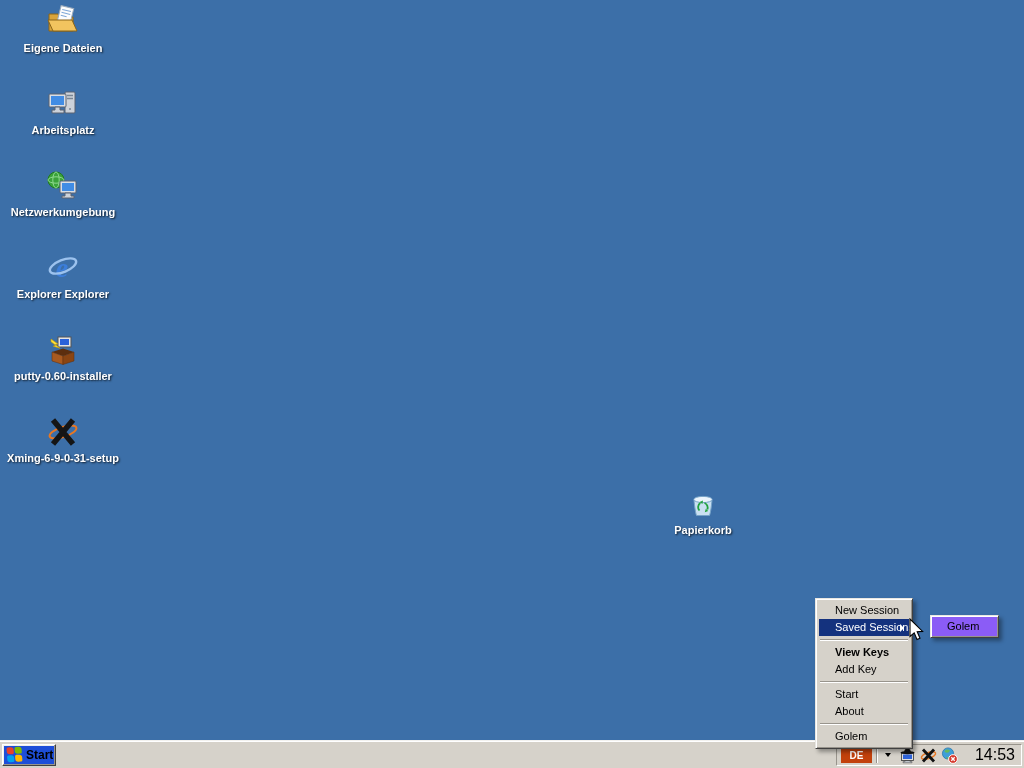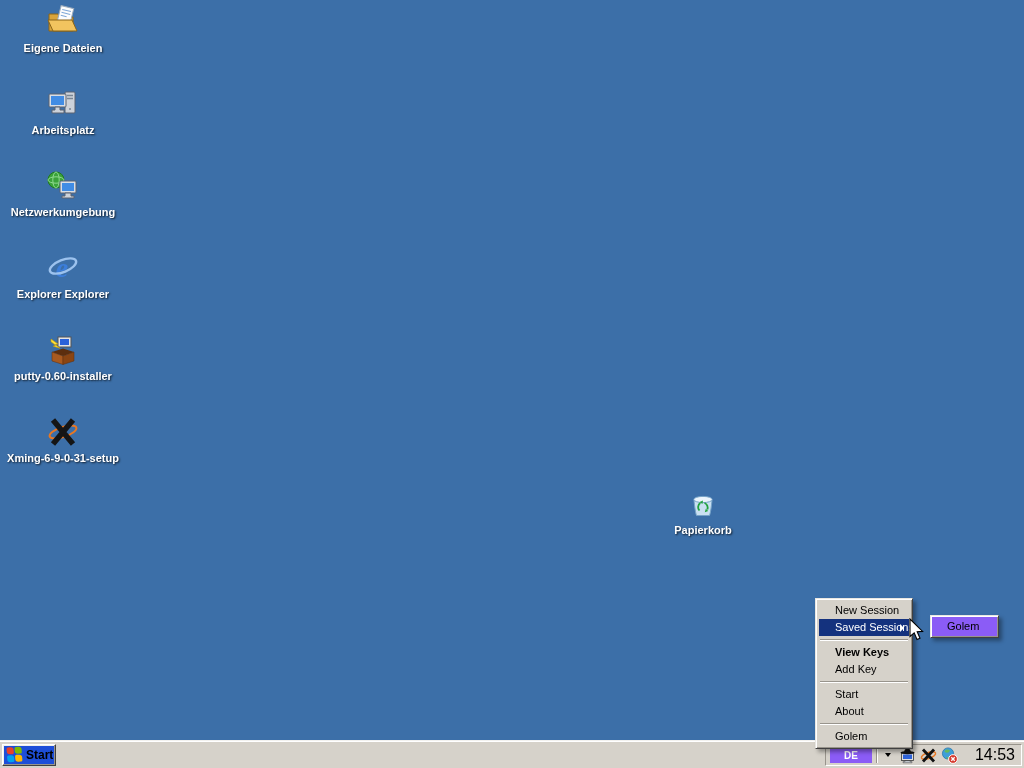--- a/index.html
+++ b/index.html
@@ -78,21 +78,21 @@
   .win-logo span { border-radius:1.5px 3px 1.5px 3px; }
   .win-logo .p1{background:#E8402A;} .win-logo .p2{background:#7FBA00;}
   .win-logo .p3{background:#00A3EE;} .win-logo .p4{background:#FFB900;}
 
   .tray {
     position:absolute; right:2px; top:3px; height:22px;
     display:flex; align-items:center; gap:4px; padding:0 6px 0 4px;
     border:1px solid; border-color:#98948C #fff #fff #98948C;
   }
   .lang-badge {
-    width:42px; height:16px; background:#8b5cf6; color:#fff;
+    width:31px; height:16px; background:#c2410c; color:#fff;
     font-size:10px; font-weight:bold; display:flex; align-items:center; justify-content:center;
   }
   .tray-divider { width:2px; height:16px; border-left:1px solid #98948C; border-right:1px solid #fff; }
   .chevron-button { width:13px; height:17px; display:flex; align-items:center; justify-content:center; }
   .chevron-button i { width:0; height:0; border-top:4px solid #000; border-left:3.5px solid transparent; border-right:3.5px solid transparent; }
   .tray-icon { width:17px; height:17px; display:block; }
   .clock { font-size:16px; color:#000; margin-left:13px; white-space:nowrap; }
 </style>
 </head>
 <body>

